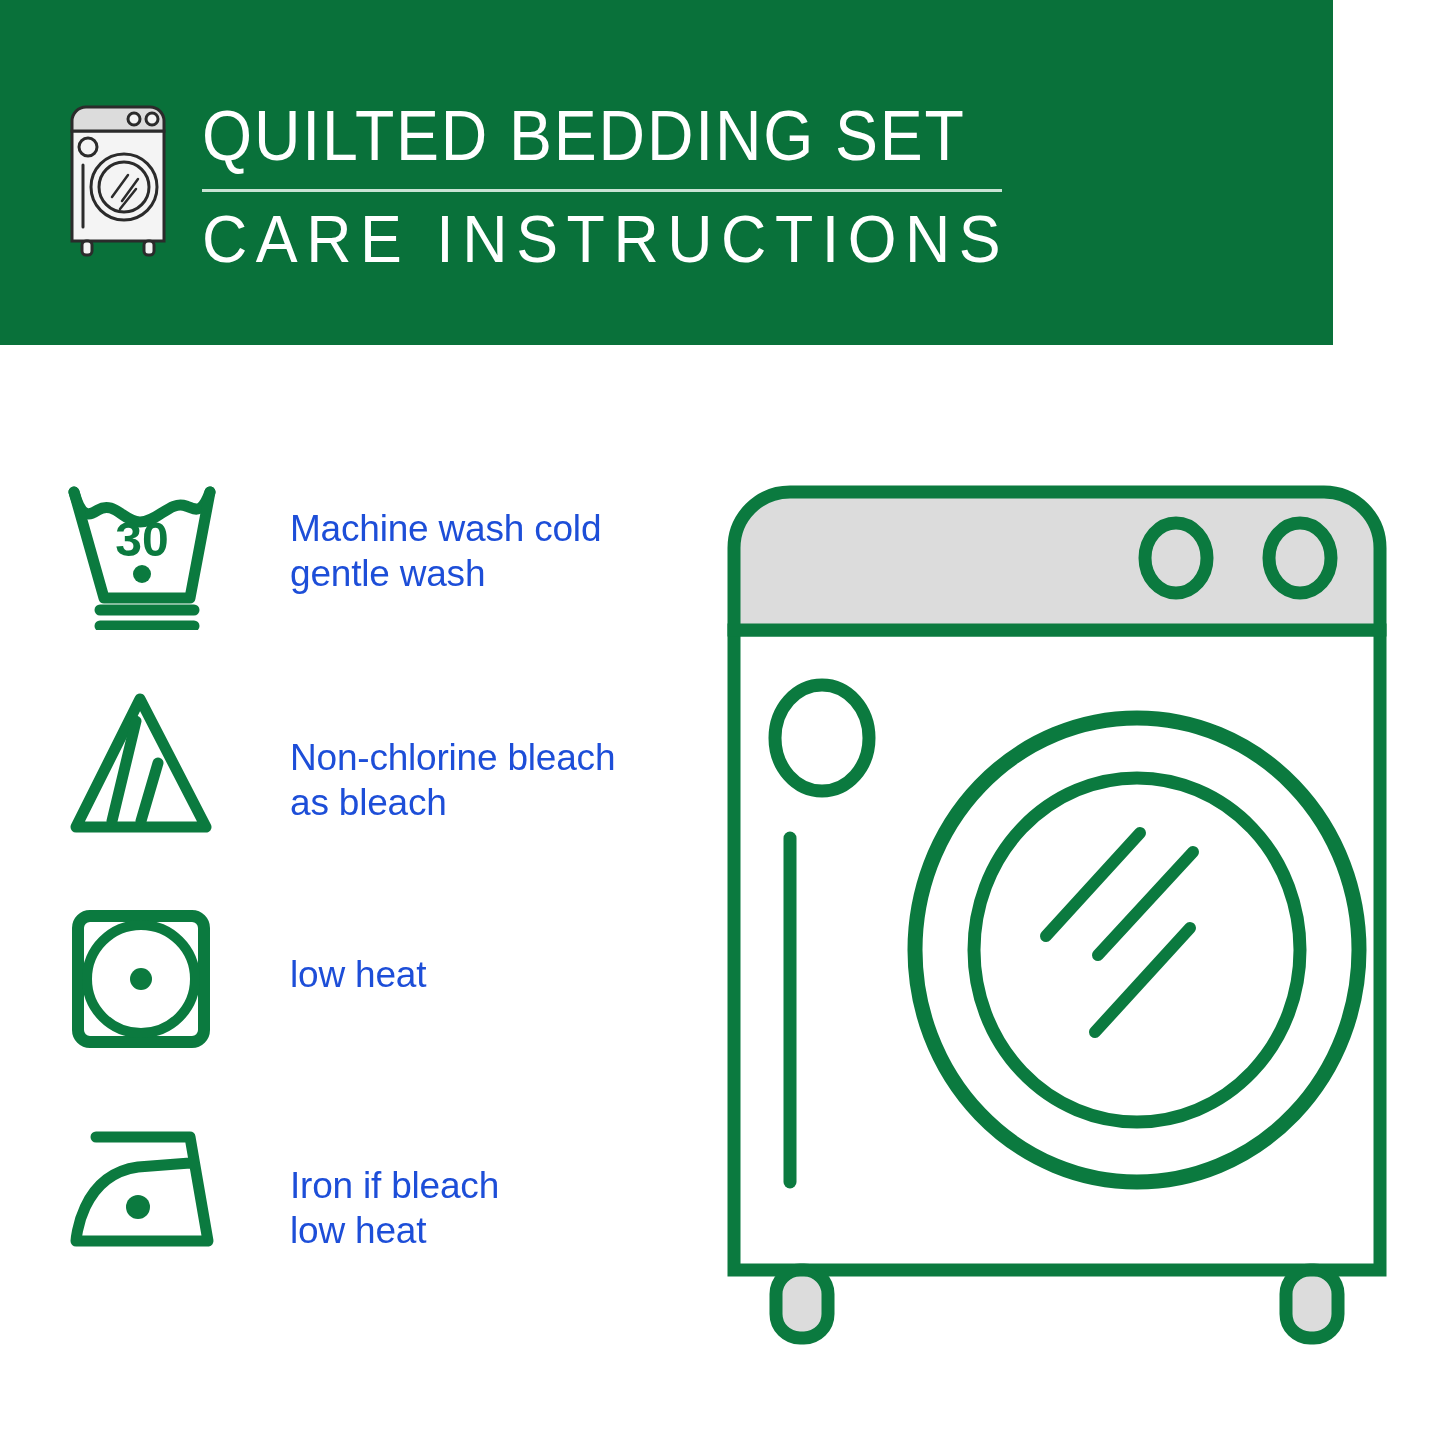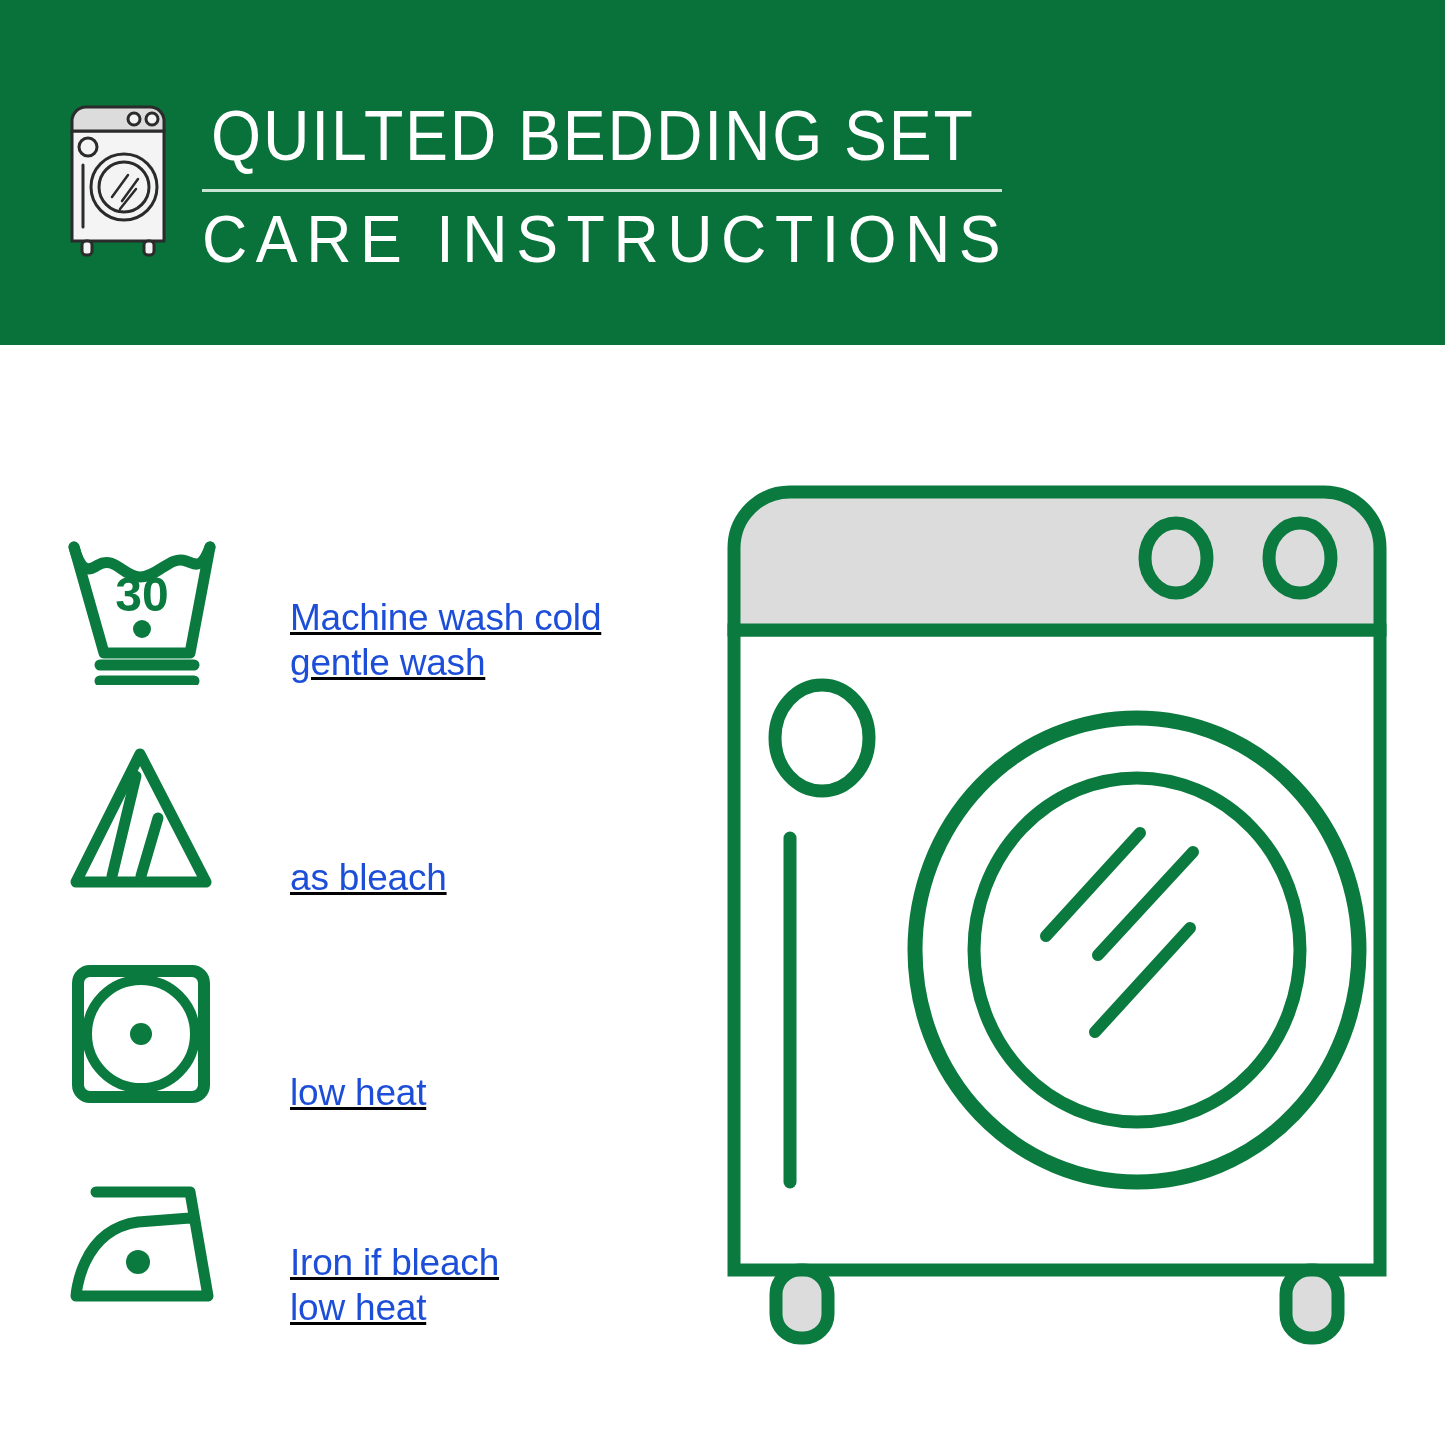--- a/index.html
+++ b/index.html
@@ -14,24 +14,23 @@
     background: #ffffff;
     font-family: "Liberation Sans", sans-serif;
     overflow: hidden;
   }
 
   
   .header {
     position: absolute;
     left: 0;
     top: 0;
-    width: 1445px;
+    width: 1333px;
     height: 345px;
     background: #09713a;
-    text-align: center;
   }
   .header-inner {
     position: absolute;
     left: 60px;
     top: 95px;
     display: flex;
     align-items: flex-start;
   }
   .header-logo {
     width: 120px;
@@ -73,23 +72,22 @@
 
   
   .care-list {
     position: absolute;
     left: 62px;
     top: 470px;
     width: 640px;
   }
   .care-row {
     display: flex;
-    align-items: flex-end;
+    align-items: flex-start;
     height: 215px;
-    text-decoration: underline;
   }
   .care-symbol {
     width: 170px;
     height: 160px;
     flex: 0 0 auto;
     display: flex;
     align-items: flex-start;
     justify-content: flex-start;
   }
   .care-label {
@@ -183,20 +181,21 @@
       <div class="care-symbol">
         <svg viewBox="0 0 170 160" width="170" height="160" aria-hidden="true">
           <g fill="none" stroke="#0b7a3f" stroke-width="11" stroke-linecap="round" stroke-linejoin="round">
             <path d="M78 14 L144 142 L14 142 Z"></path>
             <line x1="74" y1="36" x2="50" y2="136"></line>
             <line x1="96" y1="78" x2="79" y2="136"></line>
           </g>
         </svg>
       </div>
       <div class="care-label">
+        <div>Non-chlorine bleach</div>
         <div>as bleach</div>
       </div>
     </div>
 
     <div class="care-row row-dry">
       <div class="care-symbol">
         <svg viewBox="0 0 170 160" width="170" height="160" aria-hidden="true">
           <rect x="16" y="16" width="126" height="126" rx="12" ry="12" fill="none" stroke="#0b7a3f" stroke-width="12"></rect>
           <circle cx="79" cy="79" r="54" fill="none" stroke="#0b7a3f" stroke-width="10"></circle>
           <circle cx="79" cy="79" r="11" fill="#0b7a3f"></circle>

